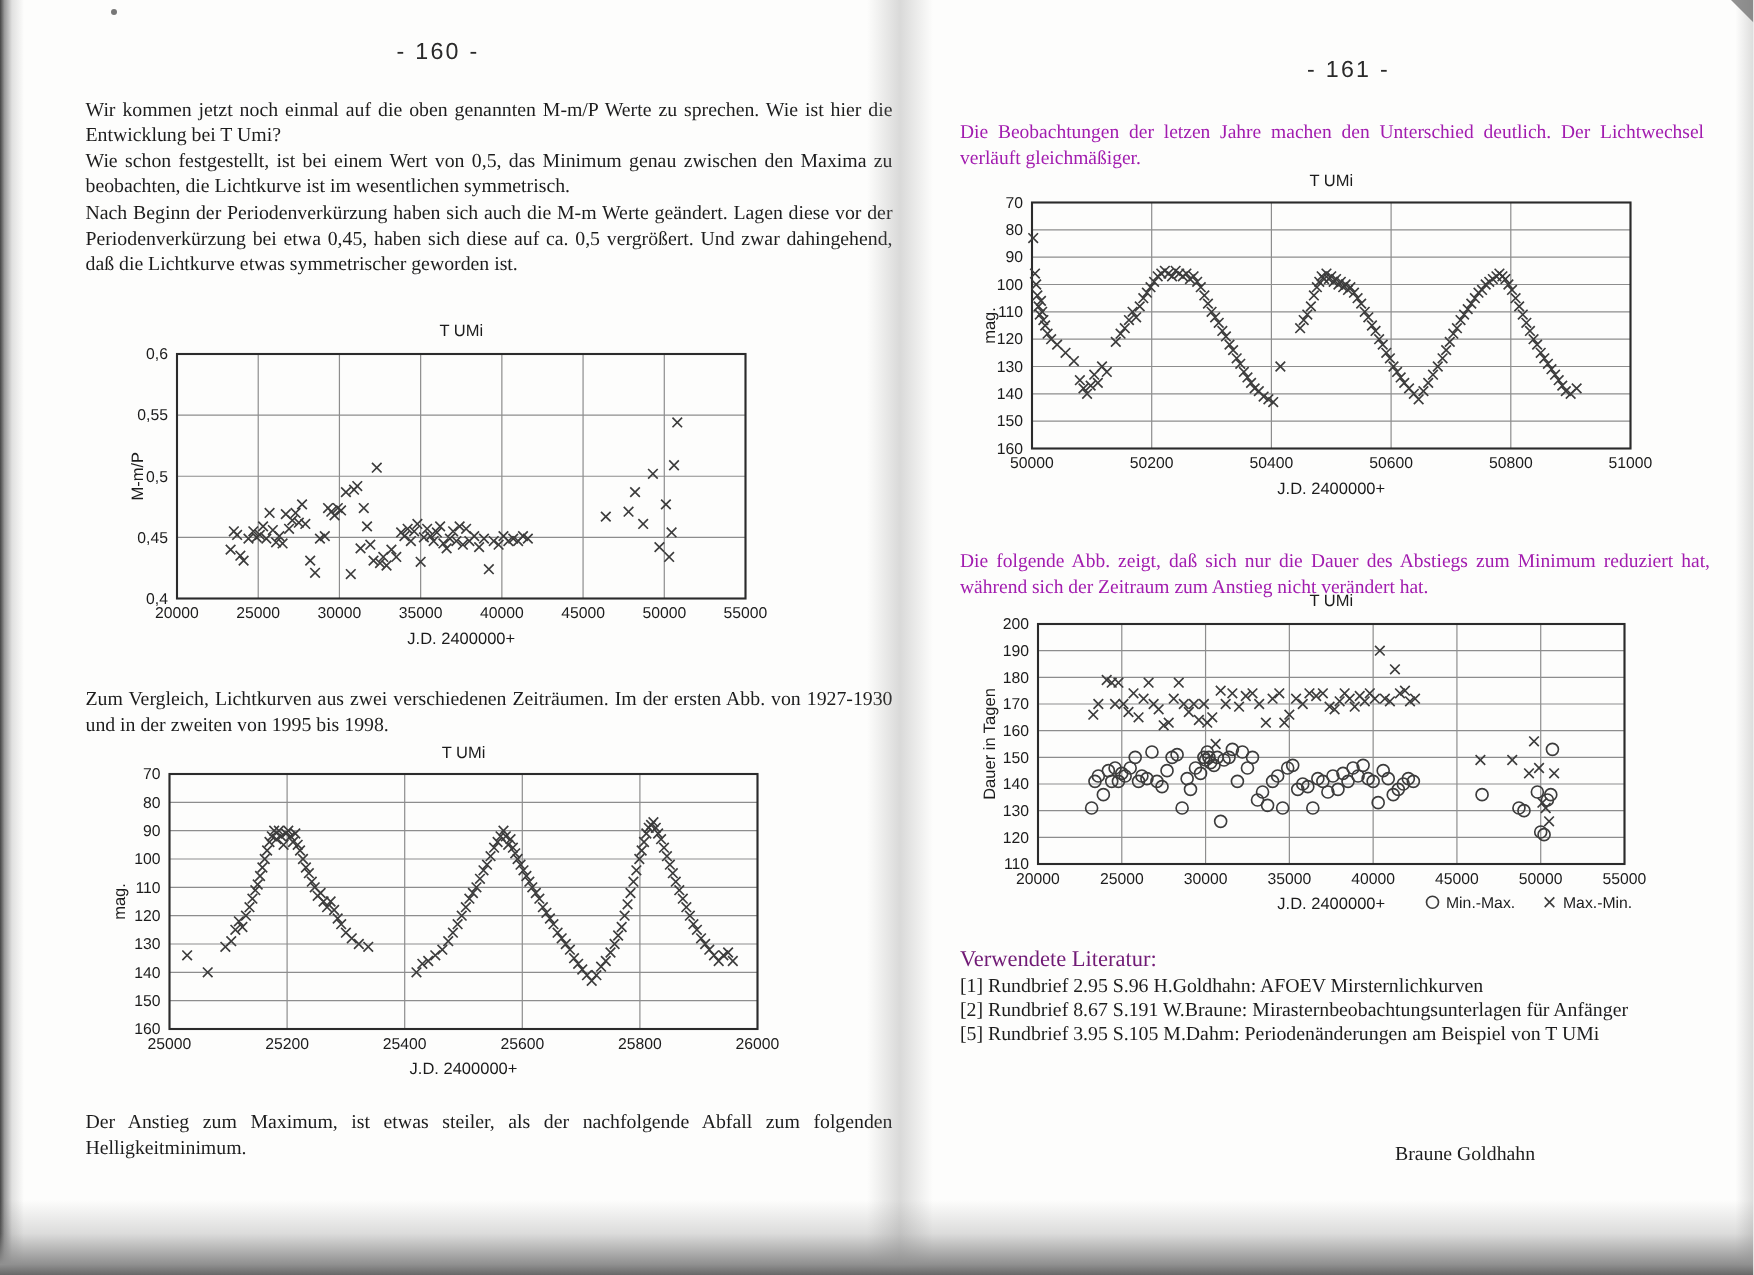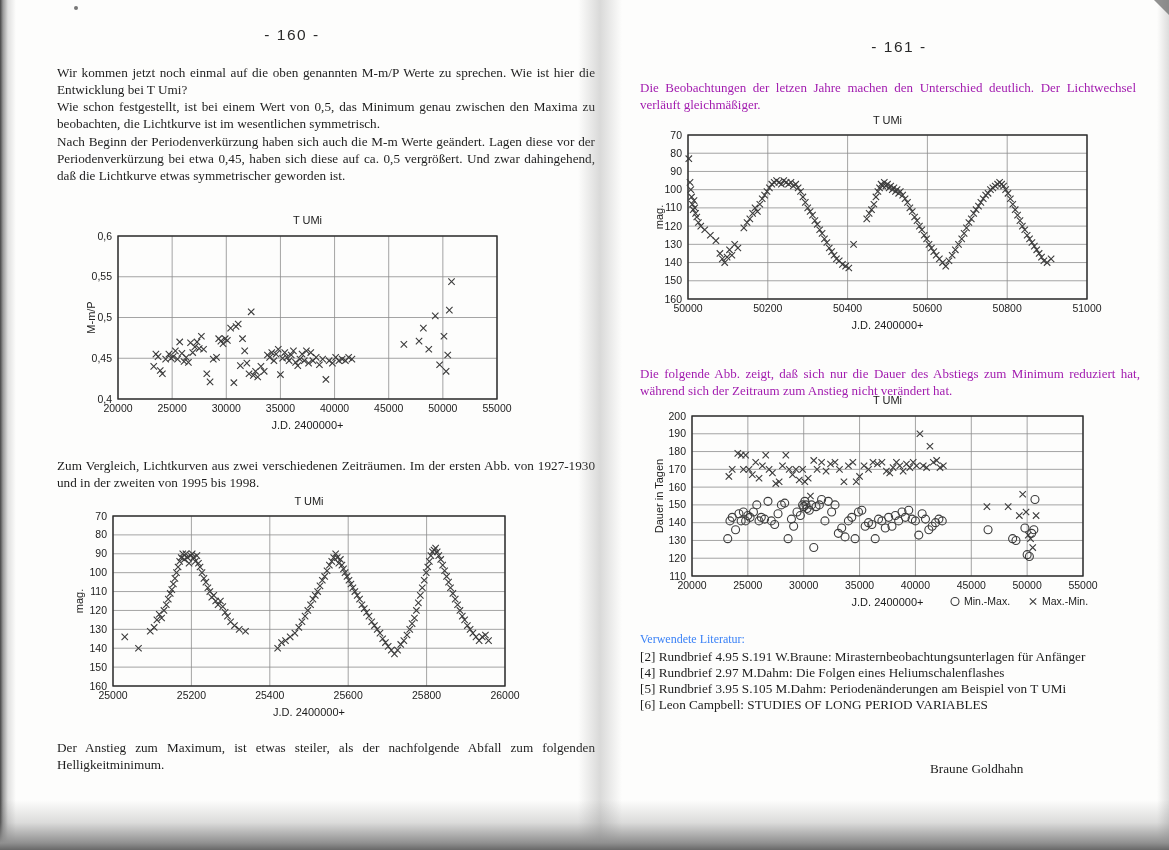--- a/index.html
+++ b/index.html
@@ -4,21 +4,21 @@
 <style>
   html,body{margin:0;padding:0;background:#e9e9e9;}
   .scan{position:relative;width:1169px;height:850px;background:#fdfdfc;overflow:hidden;
         font-family:"Liberation Serif",serif;color:#1c1c1c;}
   .abs{position:absolute;}
   .para{font-size:13.2px;line-height:17px;text-align:justify;color:#1d1d1d;}
   .para-r{font-size:13px;line-height:16.5px;text-align:justify;color:#a21caf;}
   .page-header{font-family:"Liberation Sans",sans-serif;font-size:15.5px;letter-spacing:1.5px;
                text-align:center;color:#2a2a2a;}
   .refs div{font-size:13.2px;line-height:15.9px;white-space:nowrap;color:#1d1d1d;}
-  .lit-head{font-size:12px;color:#3b82f6;}
+  .lit-head{font-size:15px;color:#701a75;}
   .signature{font-size:13.2px;color:#1d1d1d;}
   figure{margin:0;padding:0;}
   svg text{fill:#1c1c1c;font-family:"Liberation Sans",sans-serif;}
   .left-shadow{left:0;top:0;width:16px;height:100%;
     background:linear-gradient(90deg,#454545 0px,#9a9a9a 3px,rgba(170,170,170,.35) 8px,rgba(0,0,0,0) 16px);}
   .right-shade{right:0;top:0;width:12px;height:100%;
     background:linear-gradient(270deg,rgba(160,160,160,.35),rgba(0,0,0,0));}
   .gutter{left:578px;top:0;width:44px;height:100%;
     background:linear-gradient(90deg,rgba(0,0,0,0),rgba(135,135,135,.30) 50%,rgba(0,0,0,0));}
   .bottom-shadow{left:0;bottom:0;width:100%;height:50px;
@@ -734,24 +734,23 @@
           <path d="M379.88 118.35555555555555L386.28 124.75555555555556M379.88 124.75555555555556L386.28 118.35555555555555" stroke="#3c3c3c" stroke-width="1.1" fill="none"></path>
           <circle cx="302" cy="207.5" r="4" fill="none" stroke="#3c3c3c" stroke-width="1.1"></circle>
           <text x="311" y="211" font-size="10.5" text-anchor="start">Min.-Max.</text>
           <path d="M376.8 204.3L383.2 210.7M376.8 210.7L383.2 204.3" stroke="#3c3c3c" stroke-width="1.1" fill="none"></path>
           <text x="389" y="211" font-size="10.5" text-anchor="start">Max.-Min.</text>
         </svg></figure>
 
     <div class="abs lit-head" style="left:640px;top:632px;">Verwendete Literatur:</div>
 
     <div class="abs refs" style="left:640px;top:649px;">
-      <div>[2] Rundbrief 4.95 S.191 W.Braune: Mirasternbeobachtungsunterlagen für Anfänger</div>
-      <div>[4] Rundbrief 2.97 M.Dahm: Die Folgen eines Heliumschalenflashes</div>
+      <div>[1] Rundbrief  2.95 S.96 H.Goldhahn: AFOEV Mirsternlichkurven</div>
+      <div>[2] Rundbrief 8.67 S.191 W.Braune: Mirasternbeobachtungsunterlagen für Anfänger</div>
       <div>[5] Rundbrief 3.95 S.105 M.Dahm: Periodenänderungen am Beispiel von T UMi</div>
-      <div>[6] Leon Campbell: STUDIES OF LONG PERIOD VARIABLES</div>
     </div>
 
     <div class="abs signature" style="left:930px;top:761px;">Braune Goldhahn</div>
   </div>
 
   <div class="abs gutter"></div>
   <div class="abs left-shadow"></div>
   <div class="abs right-shade"></div>
   <div class="abs bottom-shadow"></div>
   <div class="abs corner-mark"></div>

